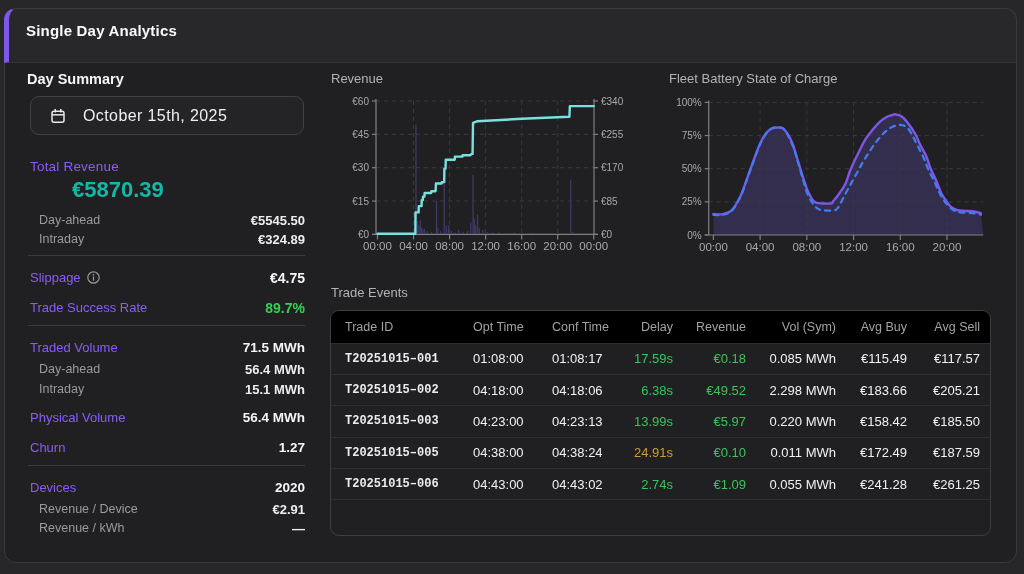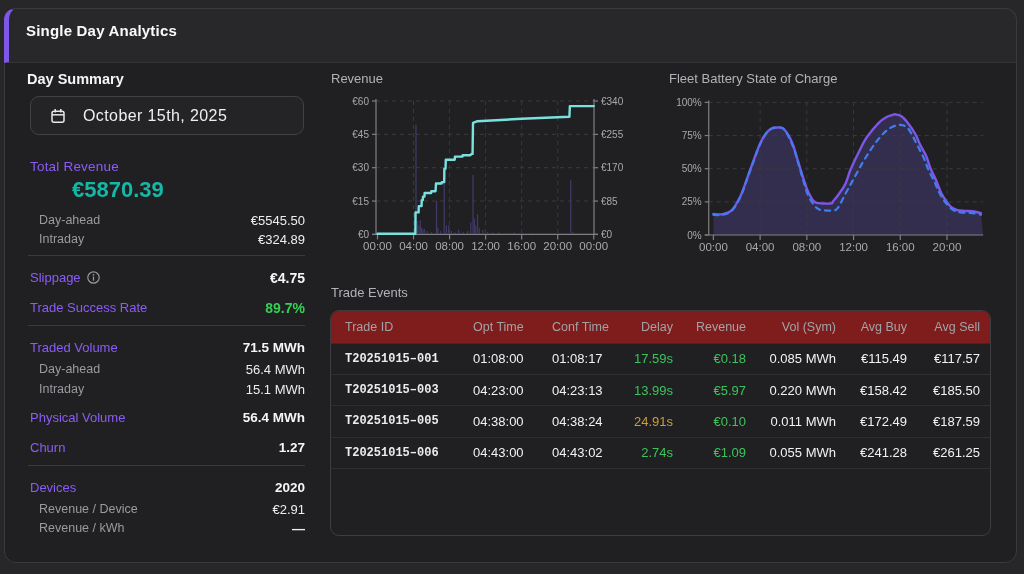--- a/index.html
+++ b/index.html
@@ -8,21 +8,21 @@
   #card { position:absolute; left:4px; top:8px; width:1013px; height:555px;
     background:#202023; border:1px solid #3a3a3d; border-radius:12px; }
   #hdr { position:absolute; left:-1px; top:-1px; width:1013px; height:55px;
     background:#28282b; border:1px solid #3a3a3d; border-bottom:1px solid #343437;
     border-radius:12px 12px 0 0; border-left:5px solid #7e57e8; }
   #hdr .t { position:absolute; left:17px; top:0; line-height:43px; font-size:15px;
     font-weight:bold; color:#fafafa; letter-spacing:0.2px; }
   .abs { position:absolute; }
   .lbl { font-size:13px; color:#8b5cf6; }
   .sublbl { font-size:12.5px; color:#9b9b9f; }
-  .val { font-size:13px; color:#ededef; }
+  .val { font-size:13px; color:#ededef;font-weight:bold; }
   .bval { font-size:13.5px; color:#f6f6f8; font-weight:bold; }
   .row { position:absolute; left:28px; width:277px; height:16px; }
   .row .r { position:absolute; right:0; top:0; }
   .row .l { position:absolute; left:2px; top:0; }
   .row .li { position:absolute; left:11px; top:0; }
   .hr { position:absolute; left:28px; width:277px; height:1px; background:#3a3a3e; }
   .ctitle { font-size:13px; color:#b3b1b7; }
   table { border-collapse:collapse; table-layout:fixed; width:661px; }
   th { font-size:12.5px; color:#a2a2a6; font-weight:normal; height:32px; }
   td { font-size:13px; color:#f2f2f4; height:31.4px; }
@@ -252,41 +252,51 @@
         <col style="width:128px">
         <col style="width:79px">
         <col style="width:89px">
         <col style="width:46px">
         <col style="width:73px">
         <col style="width:90px">
         <col style="width:71px">
         <col style="width:85px">
       </colgroup>
  <tbody>
-        <tr style="background:#7f1d1d;">
+        <tr style="background:#000000;">
    <th style="text-align:left;padding-left:14px;">Trade ID</th>
    <th style="text-align:left;padding-left:14px;">Opt Time</th>
    <th style="text-align:left;padding-left:14px;">Conf Time</th>
    <th class="ra">Delay</th>
           <th class="ra">Revenue</th>
           <th class="ra">Vol (Sym)</th>
           <th class="ra">Avg Buy</th>
    <th class="ra" style="padding-right:12px;">Avg Sell</th>
  </tr>
  <tr class="r">
           <td class="mono" style="padding-left:14px;">T20251015–001</td>
           <td style="padding-left:14px;">01:08:00</td>
           <td style="padding-left:14px;">01:08:17</td>
           <td class="ra g">17.59s</td>
           <td class="ra g">€0.18</td>
           <td class="ra">0.085 MWh</td>
           <td class="ra">€115.49</td>
           <td class="ra" style="padding-right:12px;">€117.57</td>
         </tr>
  <tr class="r">
+          <td class="mono" style="padding-left:14px;">T20251015–002</td>
+          <td style="padding-left:14px;">04:18:00</td>
+          <td style="padding-left:14px;">04:18:06</td>
+          <td class="ra g">6.38s</td>
+          <td class="ra g">€49.52</td>
+          <td class="ra">2.298 MWh</td>
+          <td class="ra">€183.66</td>
+          <td class="ra" style="padding-right:12px;">€205.21</td>
+        </tr>
+ <tr class="r">
           <td class="mono" style="padding-left:14px;">T20251015–003</td>
           <td style="padding-left:14px;">04:23:00</td>
           <td style="padding-left:14px;">04:23:13</td>
           <td class="ra g">13.99s</td>
           <td class="ra g">€5.97</td>
           <td class="ra">0.220 MWh</td>
           <td class="ra">€158.42</td>
           <td class="ra" style="padding-right:12px;">€185.50</td>
         </tr>
  <tr class="r">

